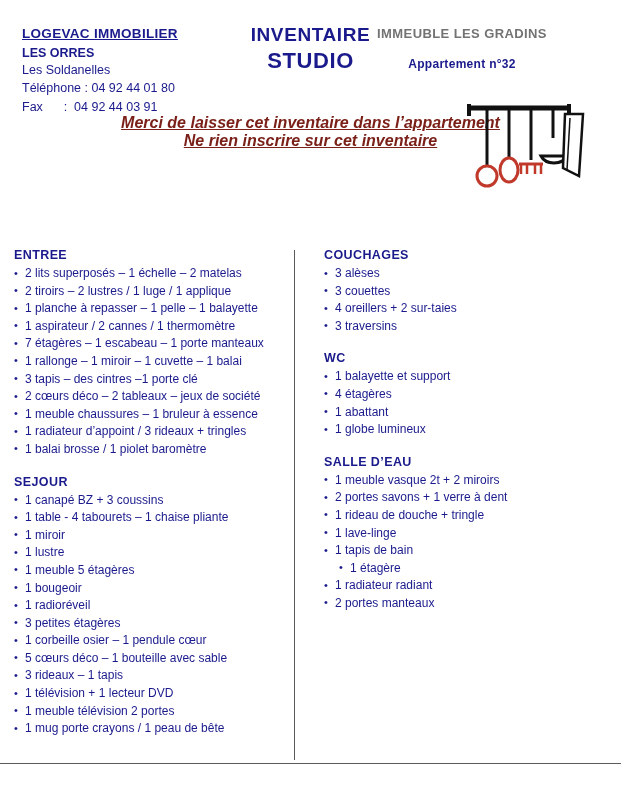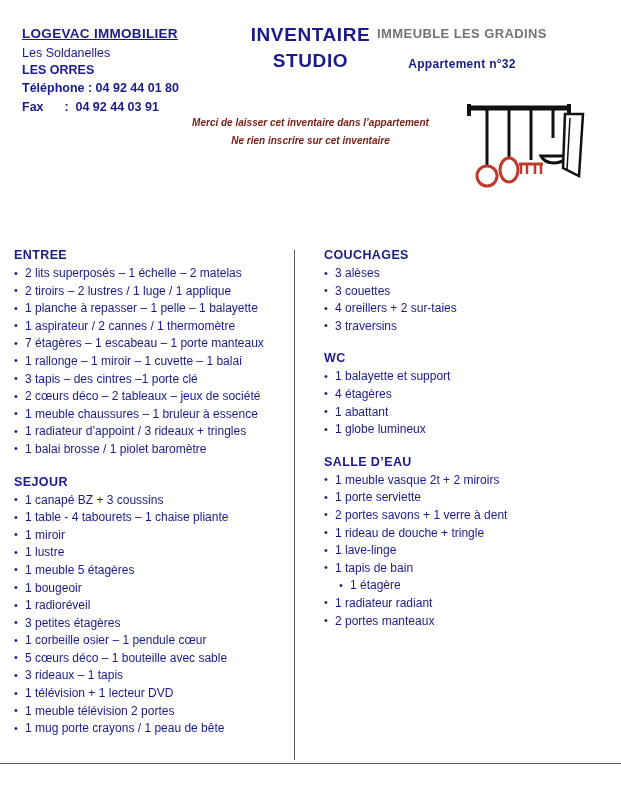--- a/index.html
+++ b/index.html
@@ -45,21 +45,21 @@
   .agency-line {
     font-size: 12.5px;
     color: #1a1a8c;
     line-height: 17px;
   }
   .agency-line.bold {
     font-weight: bold;
   }
   .agency-contact {
     font-size: 12.5px;
-    font-weight: bold;
+    font-weight: normal;
     color: #1a1a8c;
     line-height: 19px;
     white-space: pre;
   }
 
   .building {
     position: absolute;
     left: 300px;
     top: 4px;
     width: 280px;
@@ -81,41 +81,42 @@
 
   
   .notices {
     position: absolute;
     left: 0;
     right: 0;
     top: 92px;
     text-align: center;
   }
   .notice {
-    font-size: 10px;
+    font-size: 16px;
     font-weight: bold;
     font-style: italic;
     color: #7a2018;
+    text-decoration: underline;
     line-height: 18px;
   }
 
   
   .title-block {
     margin-top: 4px;
     text-align: center;
     font-weight: bold;
   }
   .title-main {
     font-size: 19px;
     color: #1a1a8c;
     letter-spacing: .6px;
     line-height: 26px;
   }
   .title-sub {
-    font-size: 19px;
+    font-size: 22px;
     color: #1a1a8c;
     letter-spacing: .6px;
     line-height: 26px;
   }
 
   
   .utensils {
     position: absolute;
     right: 12px;
     top: 72px;
@@ -205,22 +206,22 @@
 </style>
 </head>
 <body>
 
 <div class="page">
 
   <div class="header">
 
     <div class="agency">
       <div class="agency-name">LOGEVAC IMMOBILIER</div>
+      <div class="agency-line bold">LES ORRES</div>
       <div class="agency-line">Les Soldanelles</div>
-      <div class="agency-line bold">LES ORRES</div>
       <div class="agency-contact">Téléphone : 04 92 44 01 80</div>
       <div class="agency-contact">Fax      :  04 92 44 03 91</div>
     </div>
 
     <div class="building">
       <div class="building-name">IMMEUBLE LES GRADINS</div>
       <div class="building-apt">Appartement n°32</div>
     </div>
 
     <div class="notices">
@@ -319,21 +320,20 @@
             <li>1 balayette et support</li>
             <li>4 étagères</li>
             <li>1 abattant</li>
             <li>1 globe lumineux</li>
           </ul>
         </div>
         <div class="section">
           <div class="section-title">SALLE D’EAU</div>
           <ul class="items">
             <li>1 meuble vasque 2t + 2 miroirs</li>
-            <li>1 porte serviette</li>
             <li>2 portes savons + 1 verre à dent</li>
             <li>1 rideau de douche + tringle</li>
             <li>1 lave-linge</li>
             <li>1 tapis de bain</li>
             <li class="indent">1 étagère</li>
             <li>1 radiateur radiant</li>
             <li>2 portes manteaux</li>
           </ul>
         </div>
       </div>

